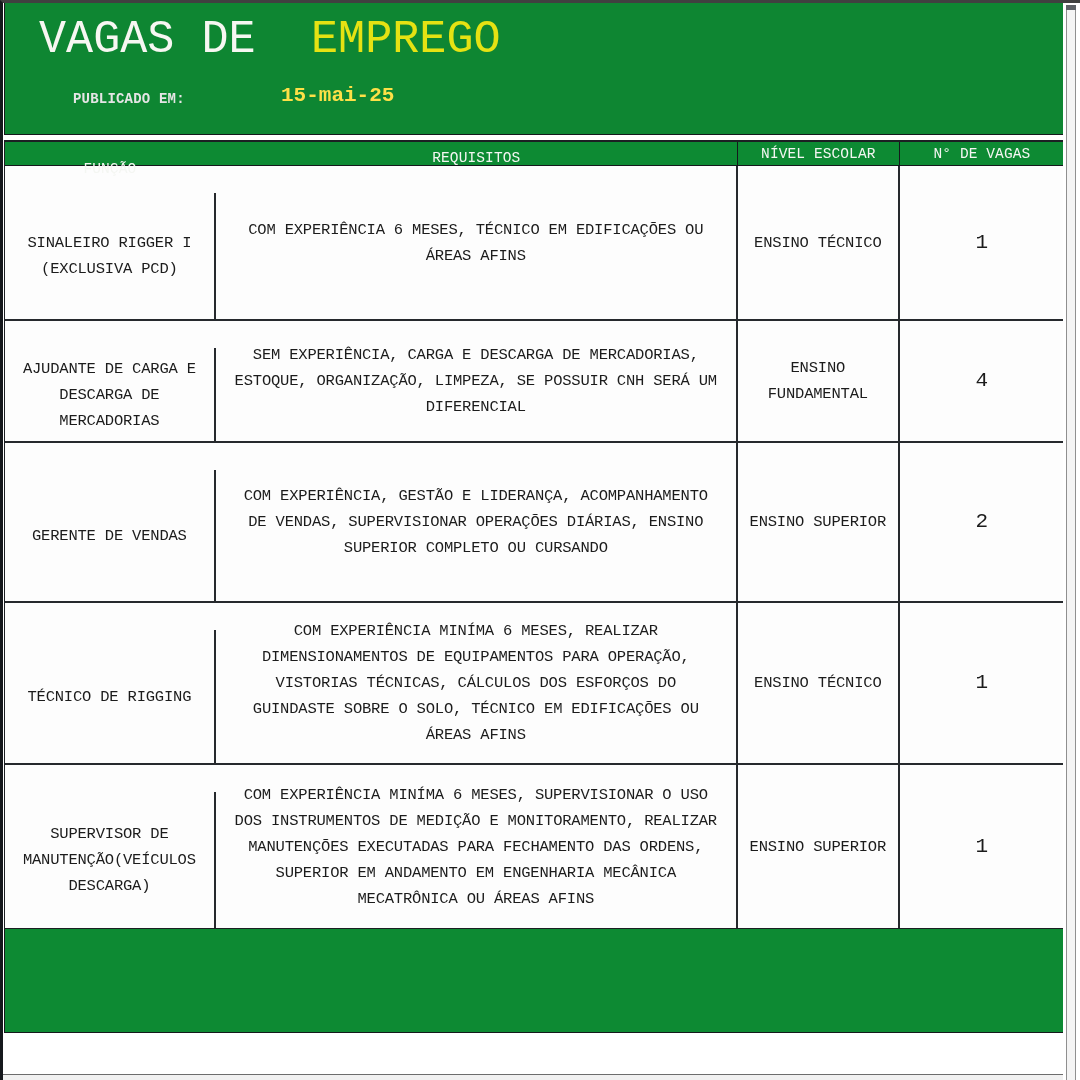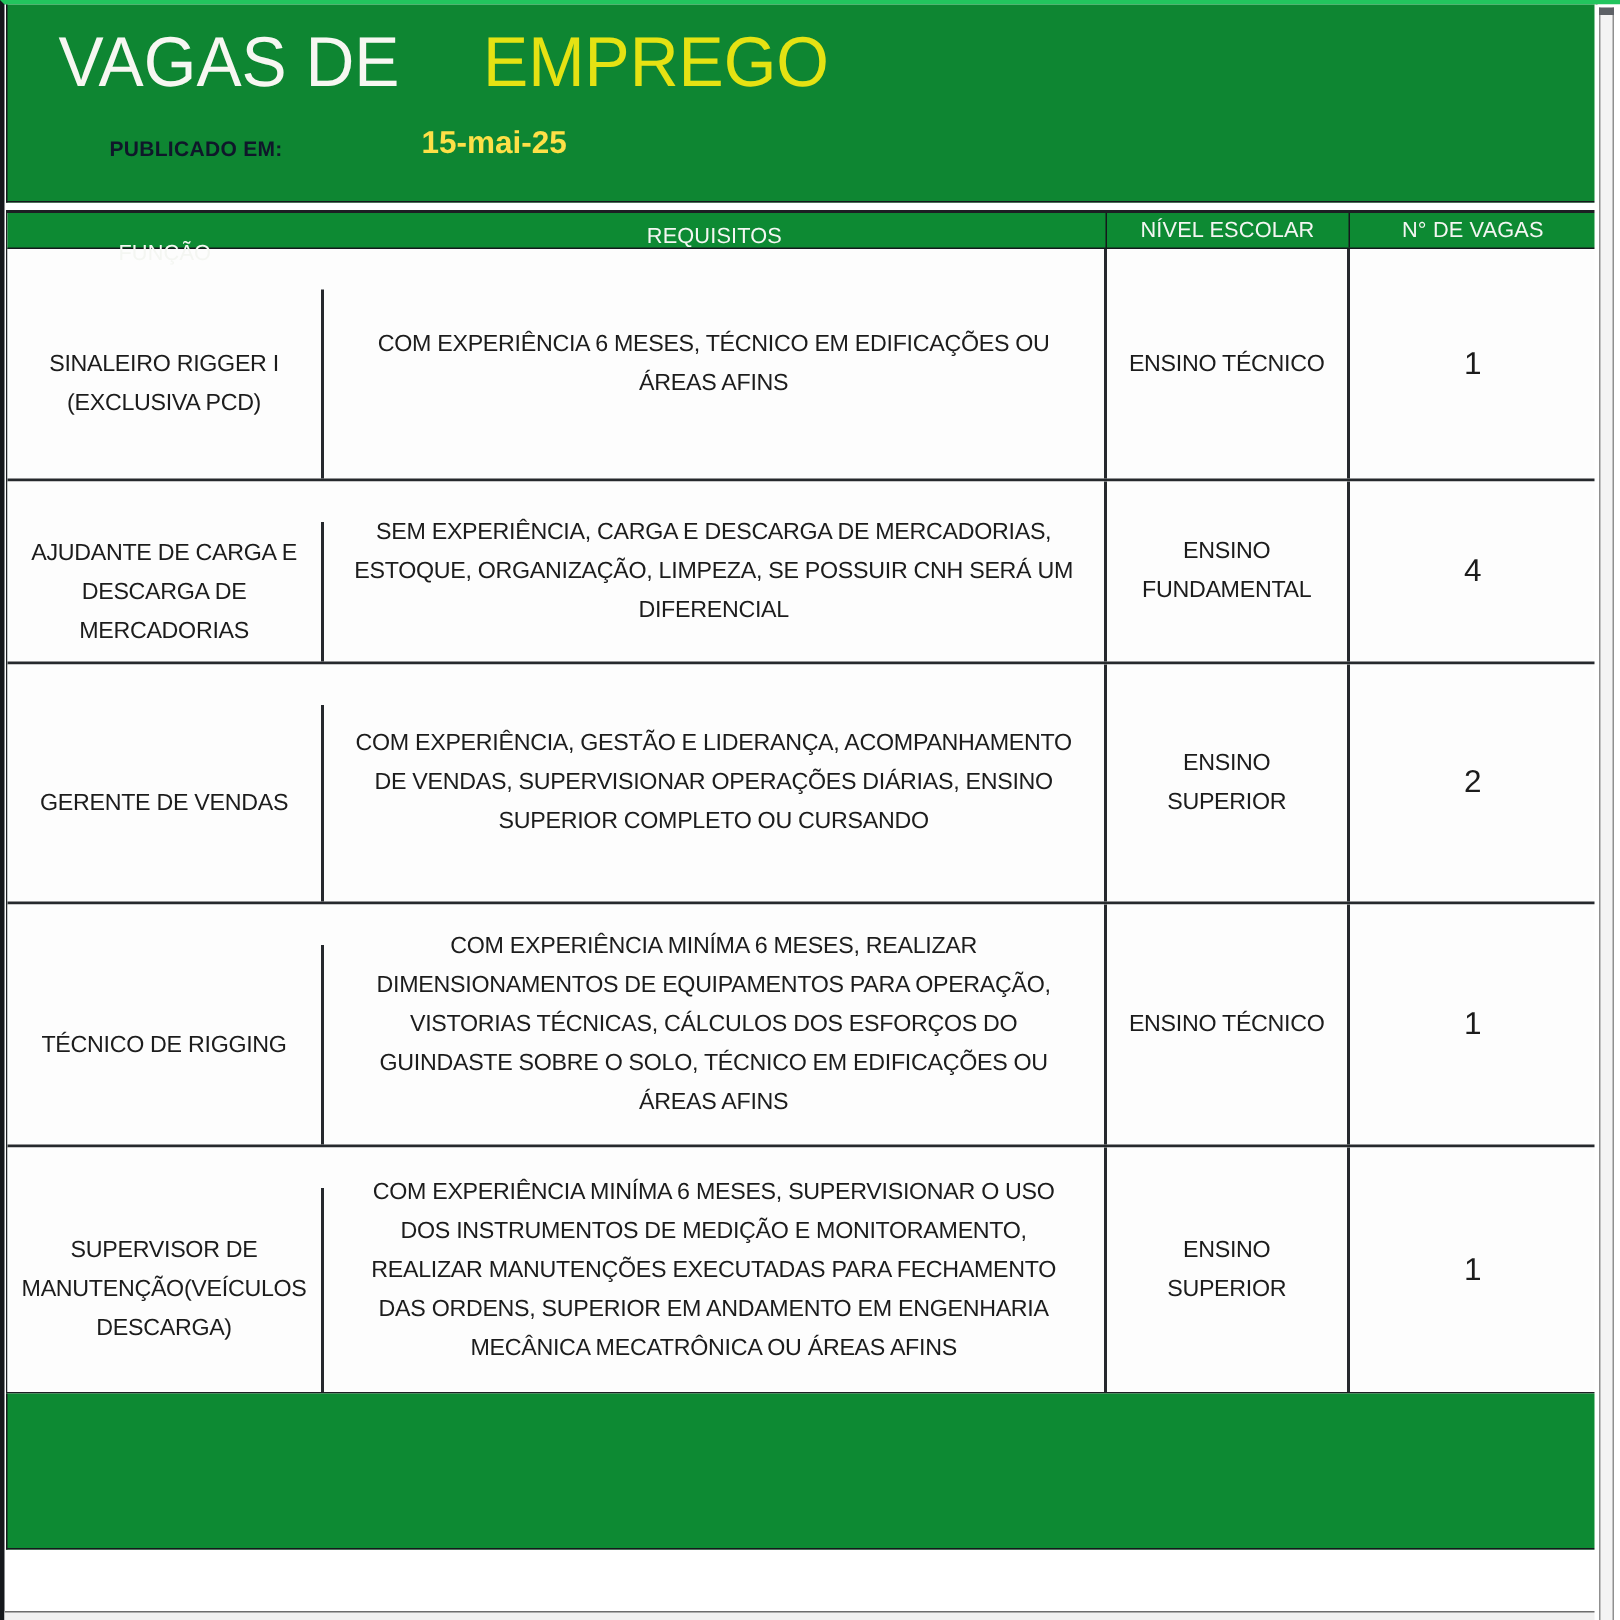--- a/index.html
+++ b/index.html
@@ -6,22 +6,23 @@
   html,body { width:1080px; height:1080px; }
   body {
     font-family:"Liberation Sans", sans-serif;
     background:#e9e9e9;
     position:relative;
     overflow:hidden;
   }
   .page {
     position:absolute; left:0; top:0; width:1080px; height:1080px;
     background:#ffffff;
-    border-top:3px solid #22c55e;
+    border-top:3px solid #404040;
     border-left:3px solid #15181c;
+    font-family:Liberation Mono, monospace;
   }
   .content { position:absolute; left:1px; top:0; width:1061px; }
 
   
   .banner {
     position:relative; height:132px;
     background:#0e8632;
     border:1px solid #15181c;
     border-top:none;
   }
@@ -29,21 +30,21 @@
   .title-white {
     color:#f7f7f2; font-size:47px; font-weight:500;
     letter-spacing:0px; display:inline-block; transform:scaleX(0.96); transform-origin:left;
   }
   .title-yellow {
     color:#e5e213; font-size:47px; font-weight:500;
     margin-left:46px; display:inline-block; transform:scaleX(0.96); transform-origin:left;
   }
   .published-label {
     position:absolute; left:68px; top:88px;
-    color:#0f172a; font-size:14px; font-weight:bold; letter-spacing:0.2px;
+    color:#e5e5e5; font-size:14px; font-weight:bold; letter-spacing:0.2px;
   }
   .published-date {
     position:absolute; left:276px; top:81px;
     color:#fde047; font-size:21px; font-weight:bold;
   }
 
   
   .gap { height:5px; background:#ffffff; }
   .jobs-table { border:1px solid #1c1f23; border-top:2px solid #1c1f23; }
   .thead {

